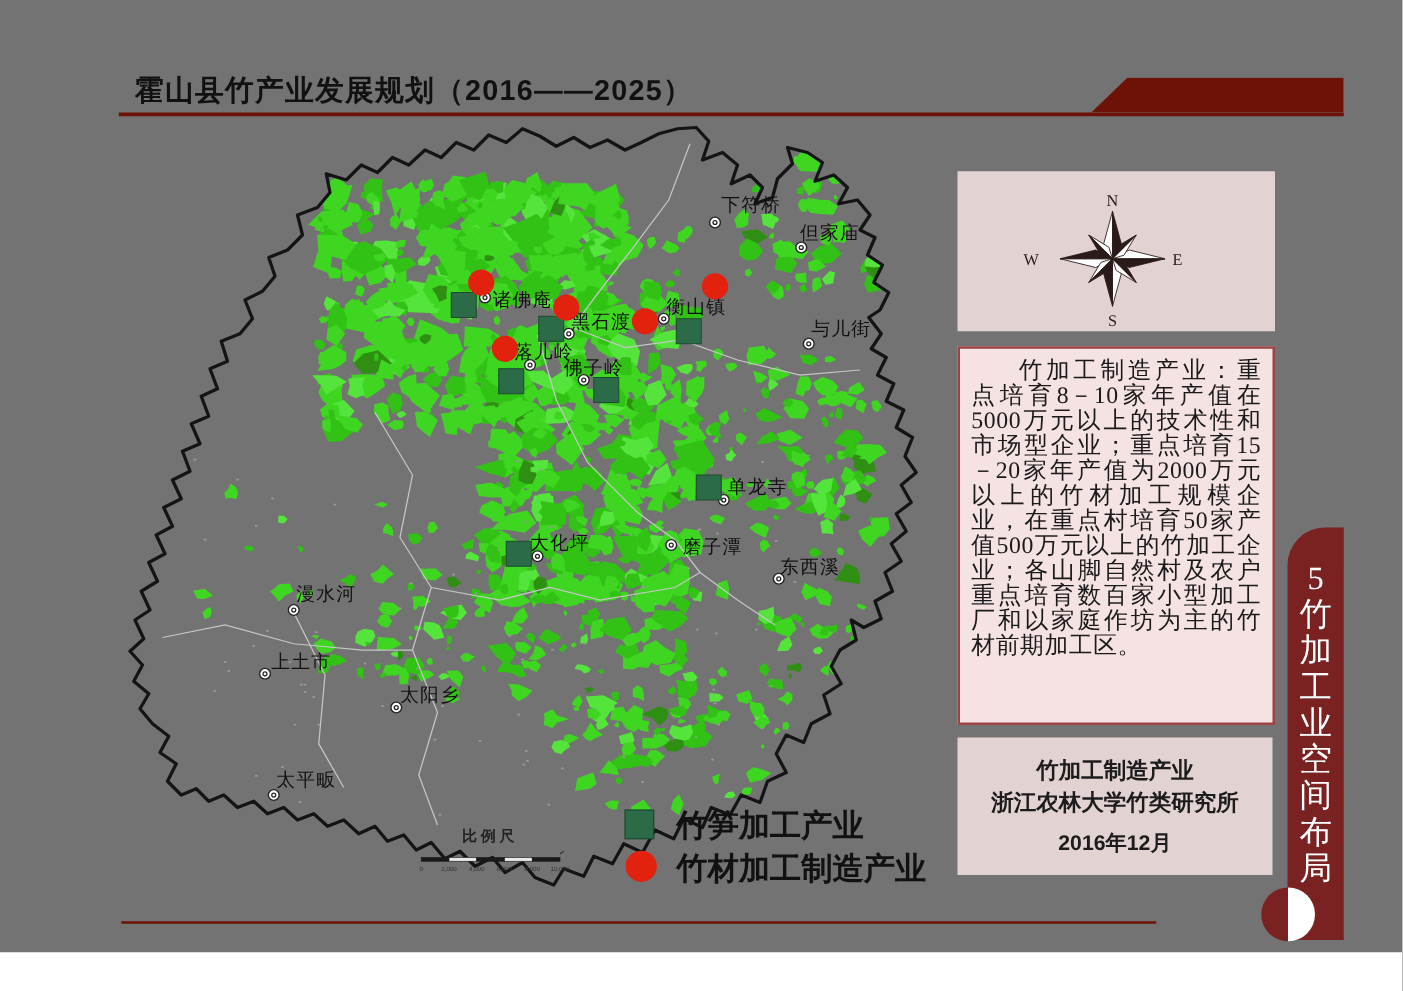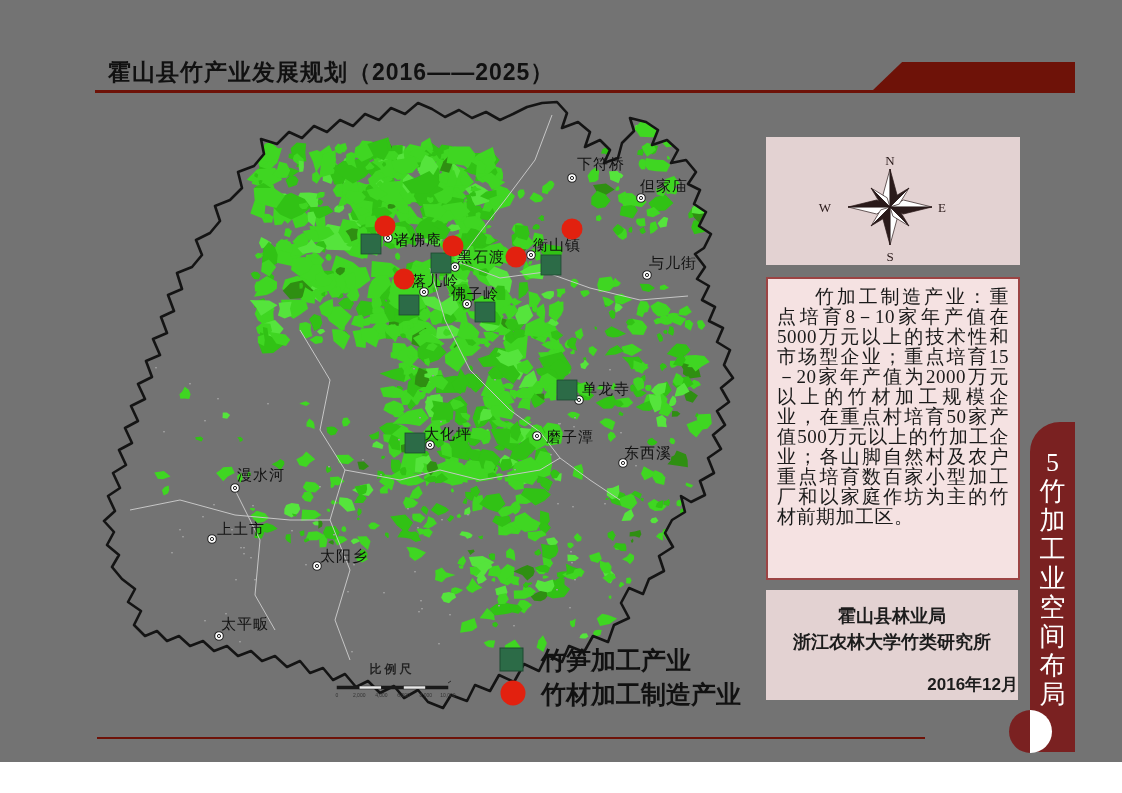--- a/index.html
+++ b/index.html
@@ -19,21 +19,21 @@
   .compass-panel{left:766px;top:137px;width:254px;height:128px;background:#e3d2d2;}
   .info-panel{left:766px;top:277px;width:254px;height:303px;background:#f5e2e2;
         border:2px solid #9c4444;padding:8px 9px 4px 9px;}
   .info-text{margin:0;font-family:"Liberation Serif","DejaVu Serif",serif;font-size:19px;
         line-height:20px;color:#1a1a1a;text-align:justify;text-indent:2em;letter-spacing:0.5px;}
   .credits-panel{left:766px;top:590px;width:252px;height:110px;background:#e3d2d2;
         text-align:center;padding-top:13px;}
   .credits-panel div{font-weight:700;color:#1c1c1c;}
   .cred1{font-size:18px;line-height:26px;}
   .cred2{font-size:18px;line-height:26px;text-align:center;}
-  .cred3{font-size:17px;line-height:24px;margin-top:18px;text-align:right;}
+  .cred3{font-size:17px;line-height:24px;margin-top:8px;}
   
   .side-bar{position:absolute;left:1030px;top:422px;width:45px;height:330px;background:#7a2121;
         border-top-left-radius:30px;display:flex;flex-direction:column;align-items:center;
         padding-top:26px;box-sizing:border-box;}
   .side-bar .ch{color:#ffffff;font-family:"Liberation Serif","DejaVu Serif",serif;
         font-size:26px;line-height:29px;}
   .half-circle{position:absolute;left:1009px;top:710px;width:43px;height:43px;border-radius:50%;
         background:linear-gradient(90deg,#7a2121 0 50%,#ffffff 50% 100%);}
   text{user-select:none;}
 </style>
@@ -1326,21 +1326,21 @@
       <text x="124" y="124" text-anchor="middle" font-size="13" fill="#2a1a1a" font-family="Liberation Serif, DejaVu Serif, serif">S</text>
       <text x="65" y="75" text-anchor="end" font-size="13" fill="#2a1a1a" font-family="Liberation Serif, DejaVu Serif, serif">W</text>
     </svg>
   </div>
 
   <div class="panel info-panel">
     <p class="info-text">竹加工制造产业：重点培育8－10家年产值在5000万元以上的技术性和市场型企业；重点培育15－20家年产值为2000万元以上的竹材加工规模企业，在重点村培育50家产值500万元以上的竹加工企业；各山脚自然村及农户重点培育数百家小型加工厂和以家庭作坊为主的竹材前期加工区。</p>
   </div>
 
   <div class="panel credits-panel">
-    <div class="cred1">霍山县林业局</div>
+    <div class="cred1">竹加工制造产业</div>
     <div class="cred2">浙江农林大学竹类研究所</div>
     <div class="cred3">2016年12月</div>
   </div>
 
   <div class="side-bar" id="side-bar">
       <div class="ch">5</div>
       <div class="ch">竹</div>
       <div class="ch">加</div>
       <div class="ch">工</div>
       <div class="ch">业</div>

